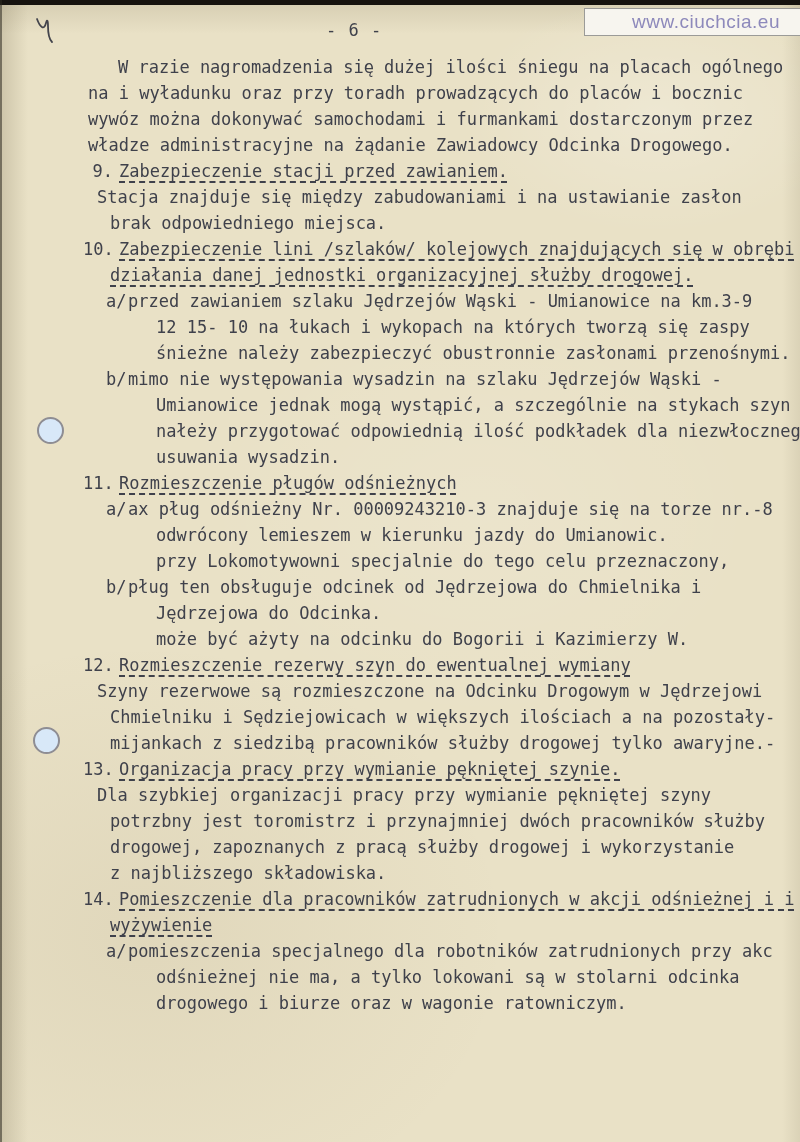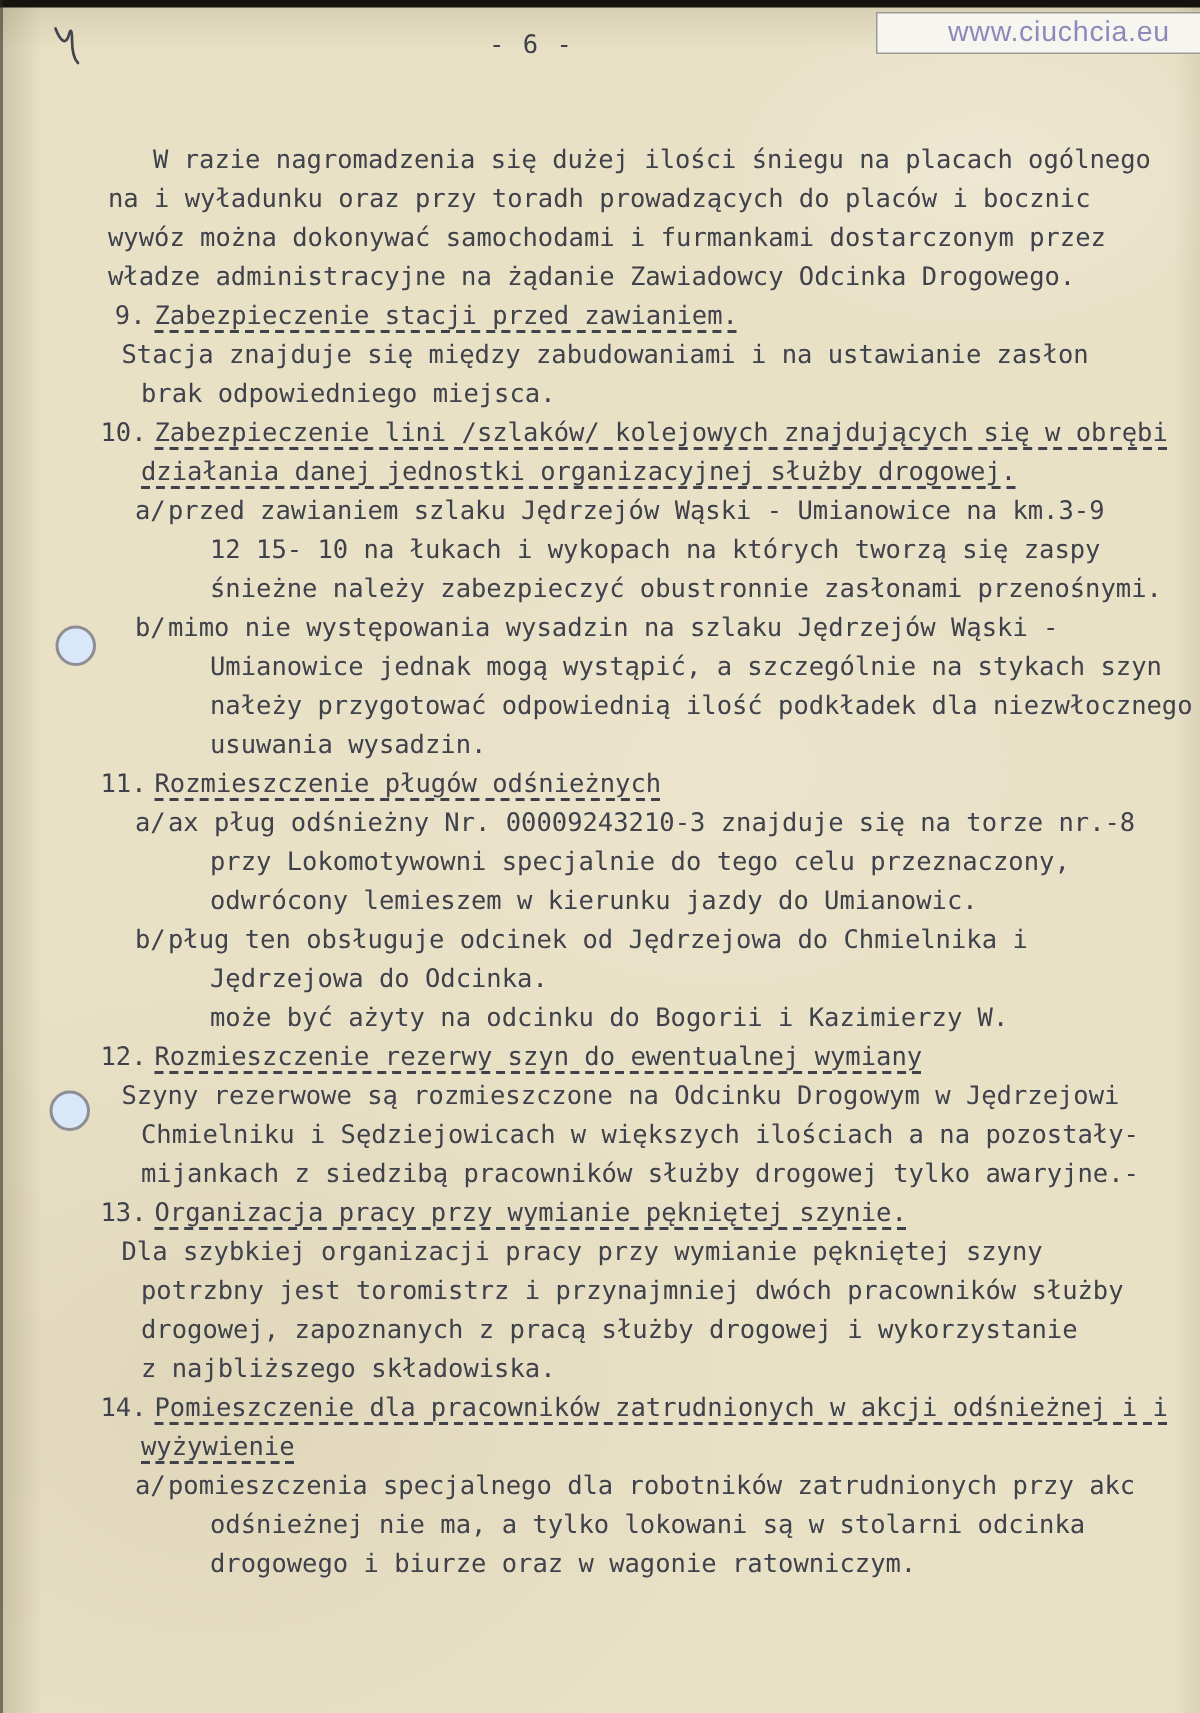--- a/index.html
+++ b/index.html
@@ -25,21 +25,21 @@
     font-family:"Liberation Sans", sans-serif; font-size:19px; color:#8d89bb; letter-spacing:0.5px;
   }
   .pagenum { position:absolute; top:20px; left:326px; font-size:17px; letter-spacing:1px; }
   .hand { position:absolute; top:14px; left:34px; }
   .hole {
     position:absolute; width:27px; height:27px; border-radius:50%;
     background:#d8e8f8; border:2px solid #8e8d93; box-sizing:border-box;
   }
   .hole1 { left:37px; top:417px; }
   .hole2 { left:33px; top:727px; }
-  .content { position:absolute; top:54px; left:0; width:663px;margin-top:40px; }
+  .content { position:absolute; top:54px; left:16px; width:663px; }
   .line { white-space:pre; height:26px; line-height:26px; font-size:17px; }
   .u {
     text-decoration:underline; text-decoration-style:dashed;
     text-decoration-thickness:1.6px; text-underline-offset:4px;
     text-decoration-color:#3f414b;
   }
   .num { display:inline-block; width:30px; text-align:right; }
   .hd  { padding-left:67px; }
   .hd .t { padding-left:6px; }
   .hd2 { padding-left:94px; }
@@ -92,22 +92,22 @@
     <div class="line it"><span class="mk">a/</span><span>przed zawianiem szlaku Jędrzejów Wąski - Umianowice na km.3-9</span></div>
     <div class="line itc">12 15- 10 na łukach i wykopach na których tworzą się zaspy</div>
     <div class="line itc">śnieżne należy zabezpieczyć obustronnie zasłonami przenośnymi.</div>
     <div class="line it"><span class="mk">b/</span><span>mimo nie występowania wysadzin na szlaku Jędrzejów Wąski -</span></div>
     <div class="line itc">Umianowice jednak mogą wystąpić, a szczególnie na stykach szyn</div>
     <div class="line itc">nałeży przygotować odpowiednią ilość podkładek dla niezwłocznego</div>
     <div class="line itc">usuwania wysadzin.</div>
 
     <div class="line hd"><span class="num">11.</span><span class="t u">Rozmieszczenie pługów odśnieżnych</span></div>
     <div class="line it"><span class="mk">a/</span><span>ax pług odśnieżny Nr. 00009243210-3 znajduje się na torze nr.-8</span></div>
+    <div class="line itc">odwrócony lemieszem w kierunku jazdy do Umianowic.</div>
     <div class="line itc">przy Lokomotywowni specjalnie do tego celu przeznaczony,</div>
-    <div class="line itc">odwrócony lemieszem w kierunku jazdy do Umianowic.</div>
     <div class="line it"><span class="mk">b/</span><span>pług ten obsługuje odcinek od Jędrzejowa do Chmielnika i</span></div>
     <div class="line itc">Jędrzejowa do Odcinka.</div>
     <div class="line xp">może być ażyty na odcinku do Bogorii i Kazimierzy W.</div>
 
     <div class="line hd"><span class="num">12.</span><span class="t u">Rozmieszczenie rezerwy szyn do ewentualnej wymiany</span></div>
     <div class="line phf">Szyny rezerwowe są rozmieszczone na Odcinku Drogowym w Jędrzejowi</div>
     <div class="line ph">Chmielniku i Sędziejowicach w większych ilościach a na pozostały-</div>
     <div class="line ph">mijankach z siedzibą pracowników służby drogowej tylko awaryjne.-</div>
 
     <div class="line hd"><span class="num">13.</span><span class="t u">Organizacja pracy przy wymianie pękniętej szynie.</span></div>

